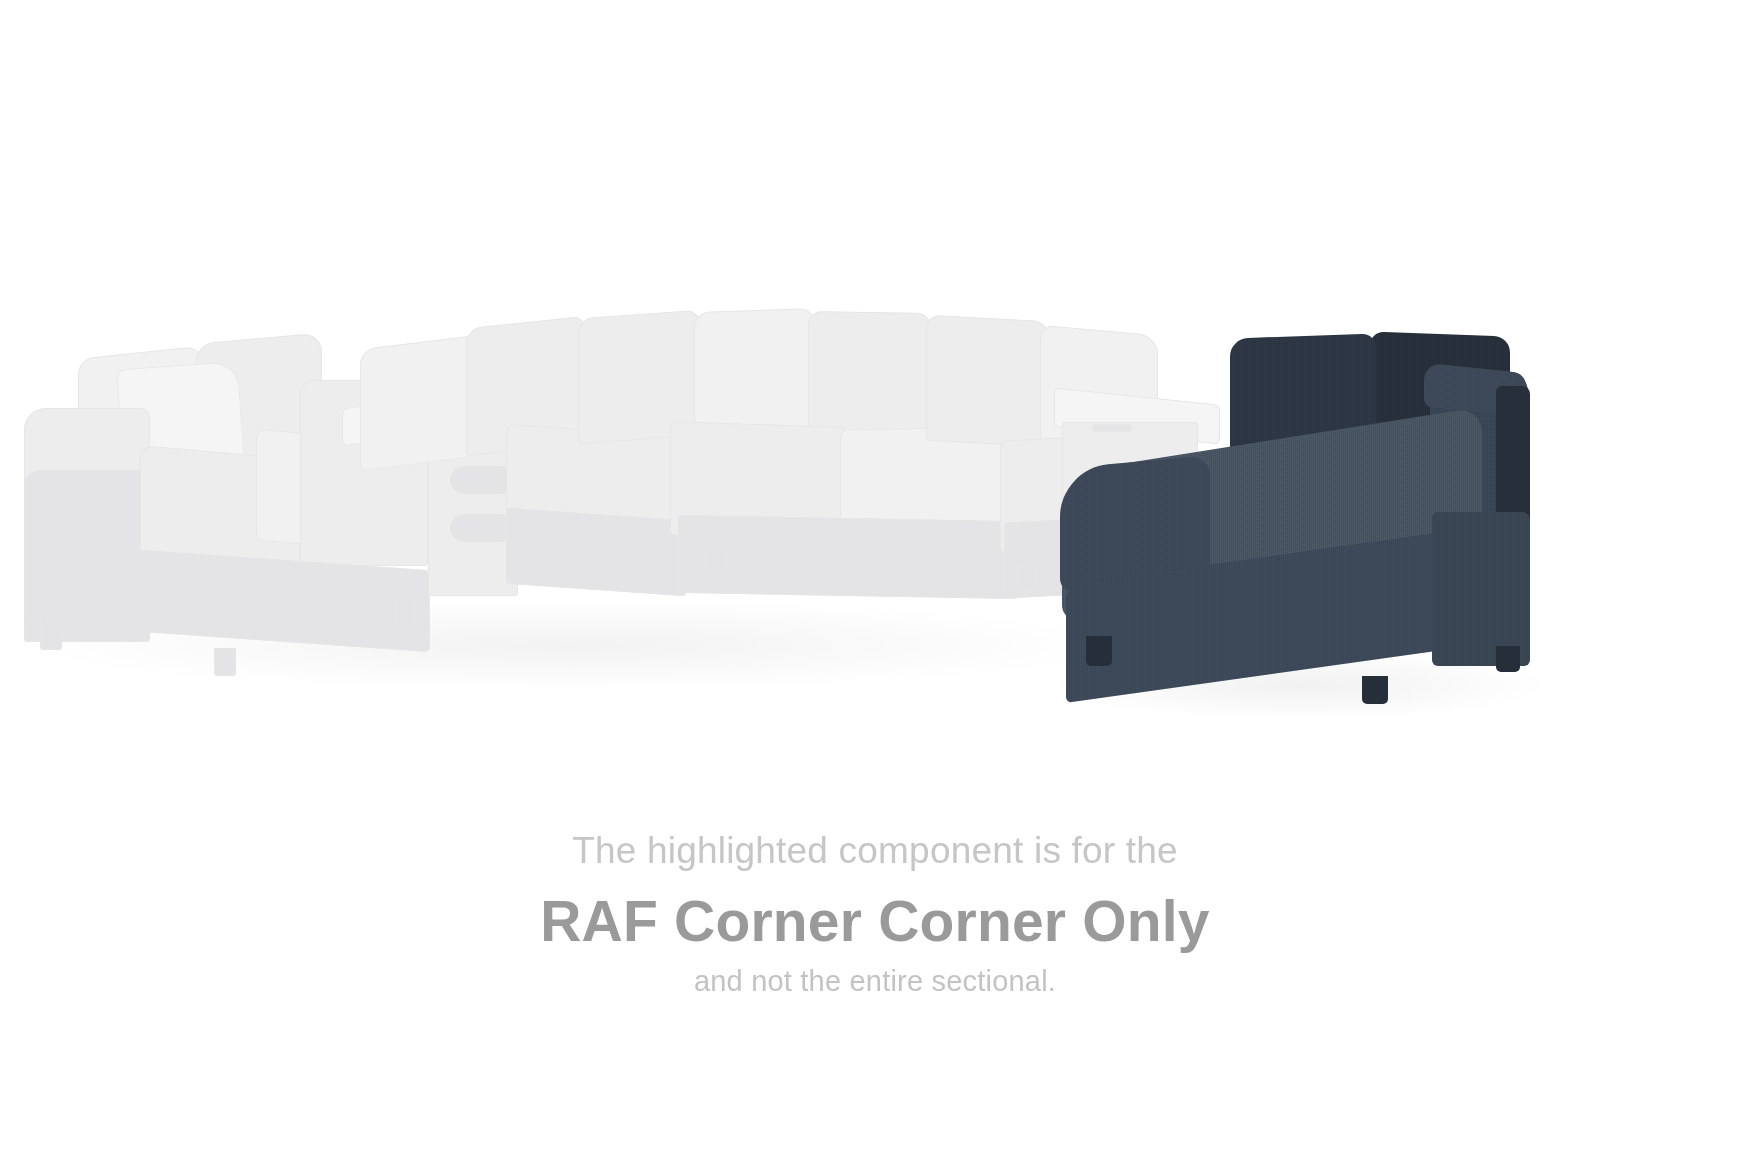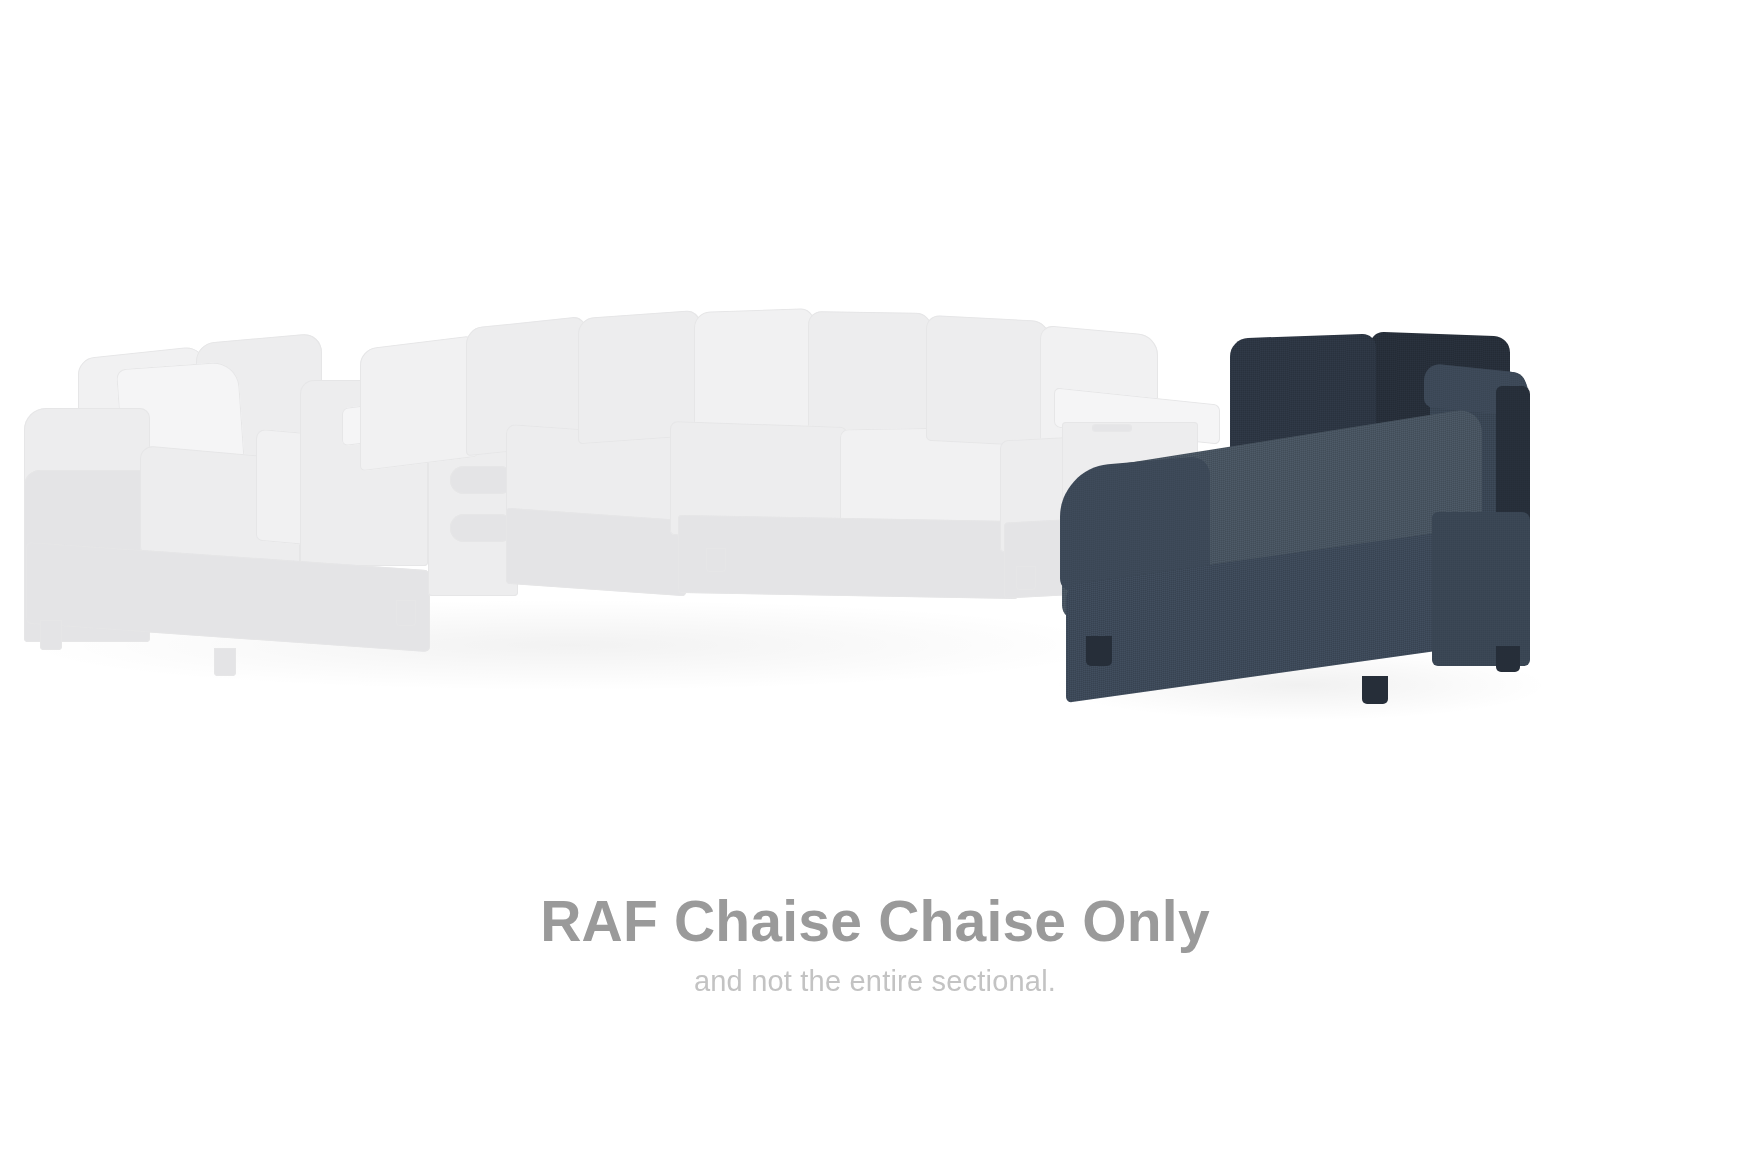--- a/index.html
+++ b/index.html
@@ -153,16 +153,17 @@
     </div>
     <div class="part hl mid" style="left:1432px;top:512px;width:98px;height:154px;border-radius:6px 8px 6px 6px;">
       <span class="weave faint"></span>
     </div>
 
     <div class="part hl darker" style="left:1086px;top:636px;width:26px;height:30px;border-radius:0 0 5px 5px;"></div>
     <div class="part hl darker" style="left:1362px;top:676px;width:26px;height:28px;border-radius:0 0 5px 5px;"></div>
     <div class="part hl darker" style="left:1496px;top:646px;width:24px;height:26px;border-radius:0 0 5px 5px;"></div>
   </div>
 
-  <div class="caption cap-line2">RAF Chaise Chaise Only</div>
+  <div class="caption cap-line1">The highlighted component is for the</div>
+  <div class="caption cap-line2">RAF Corner Corner Only</div>
   <div class="caption cap-line3">and not the entire sectional.</div>
 
 </div>
 
 </body></html>

